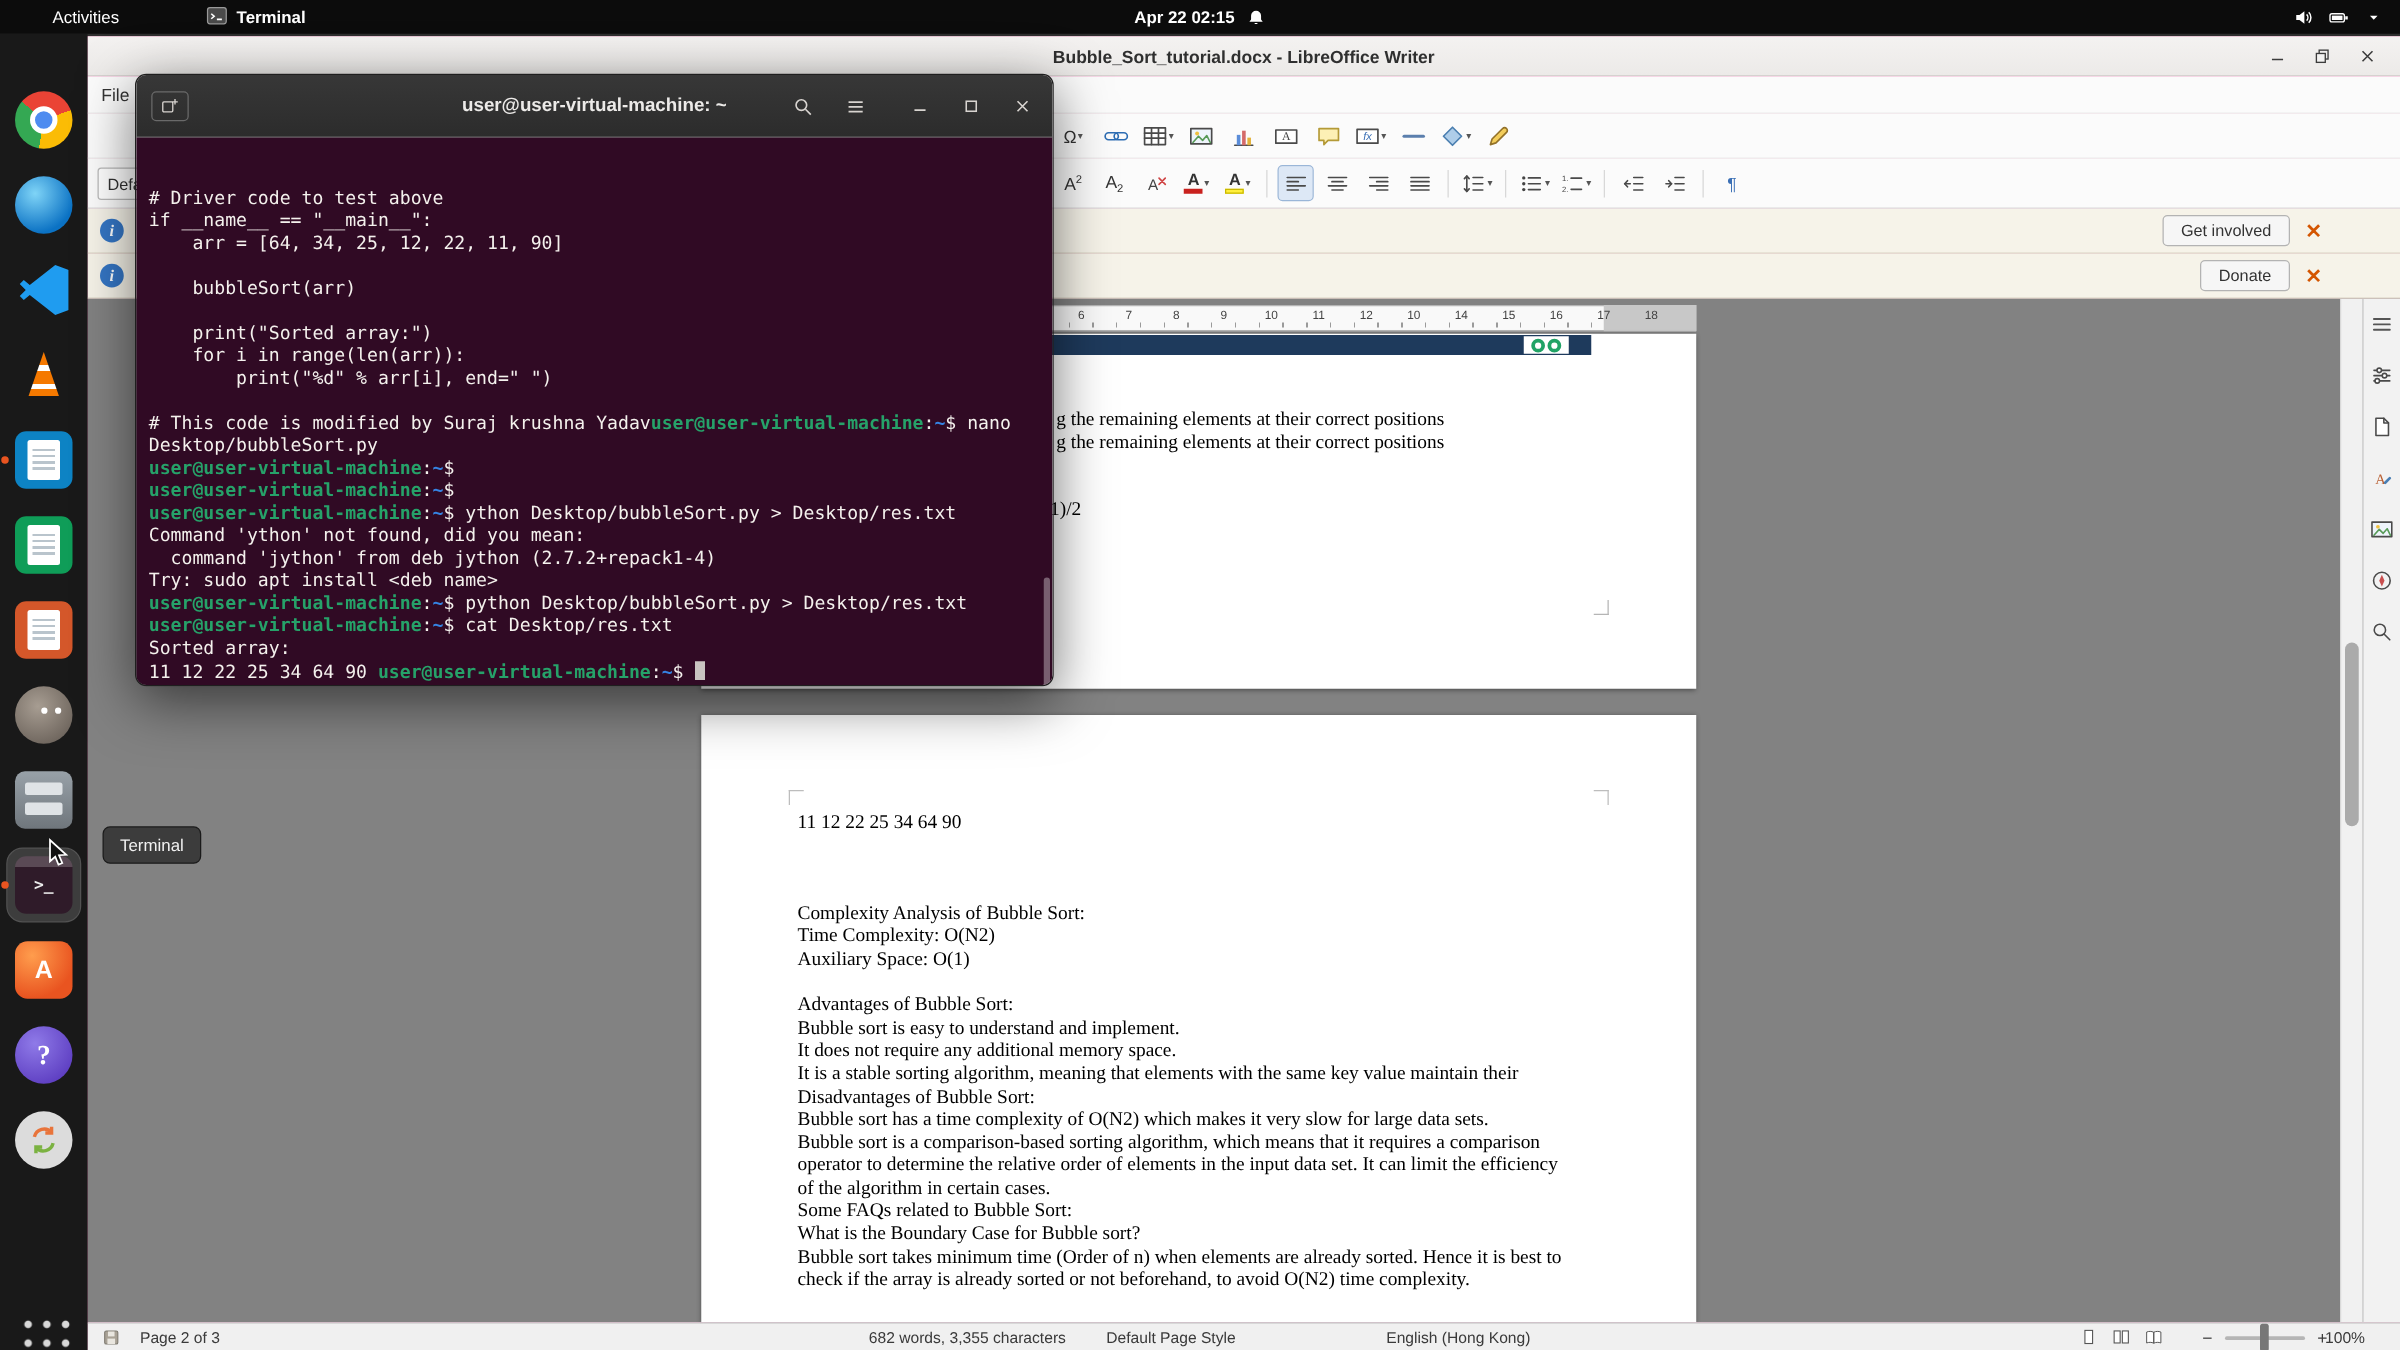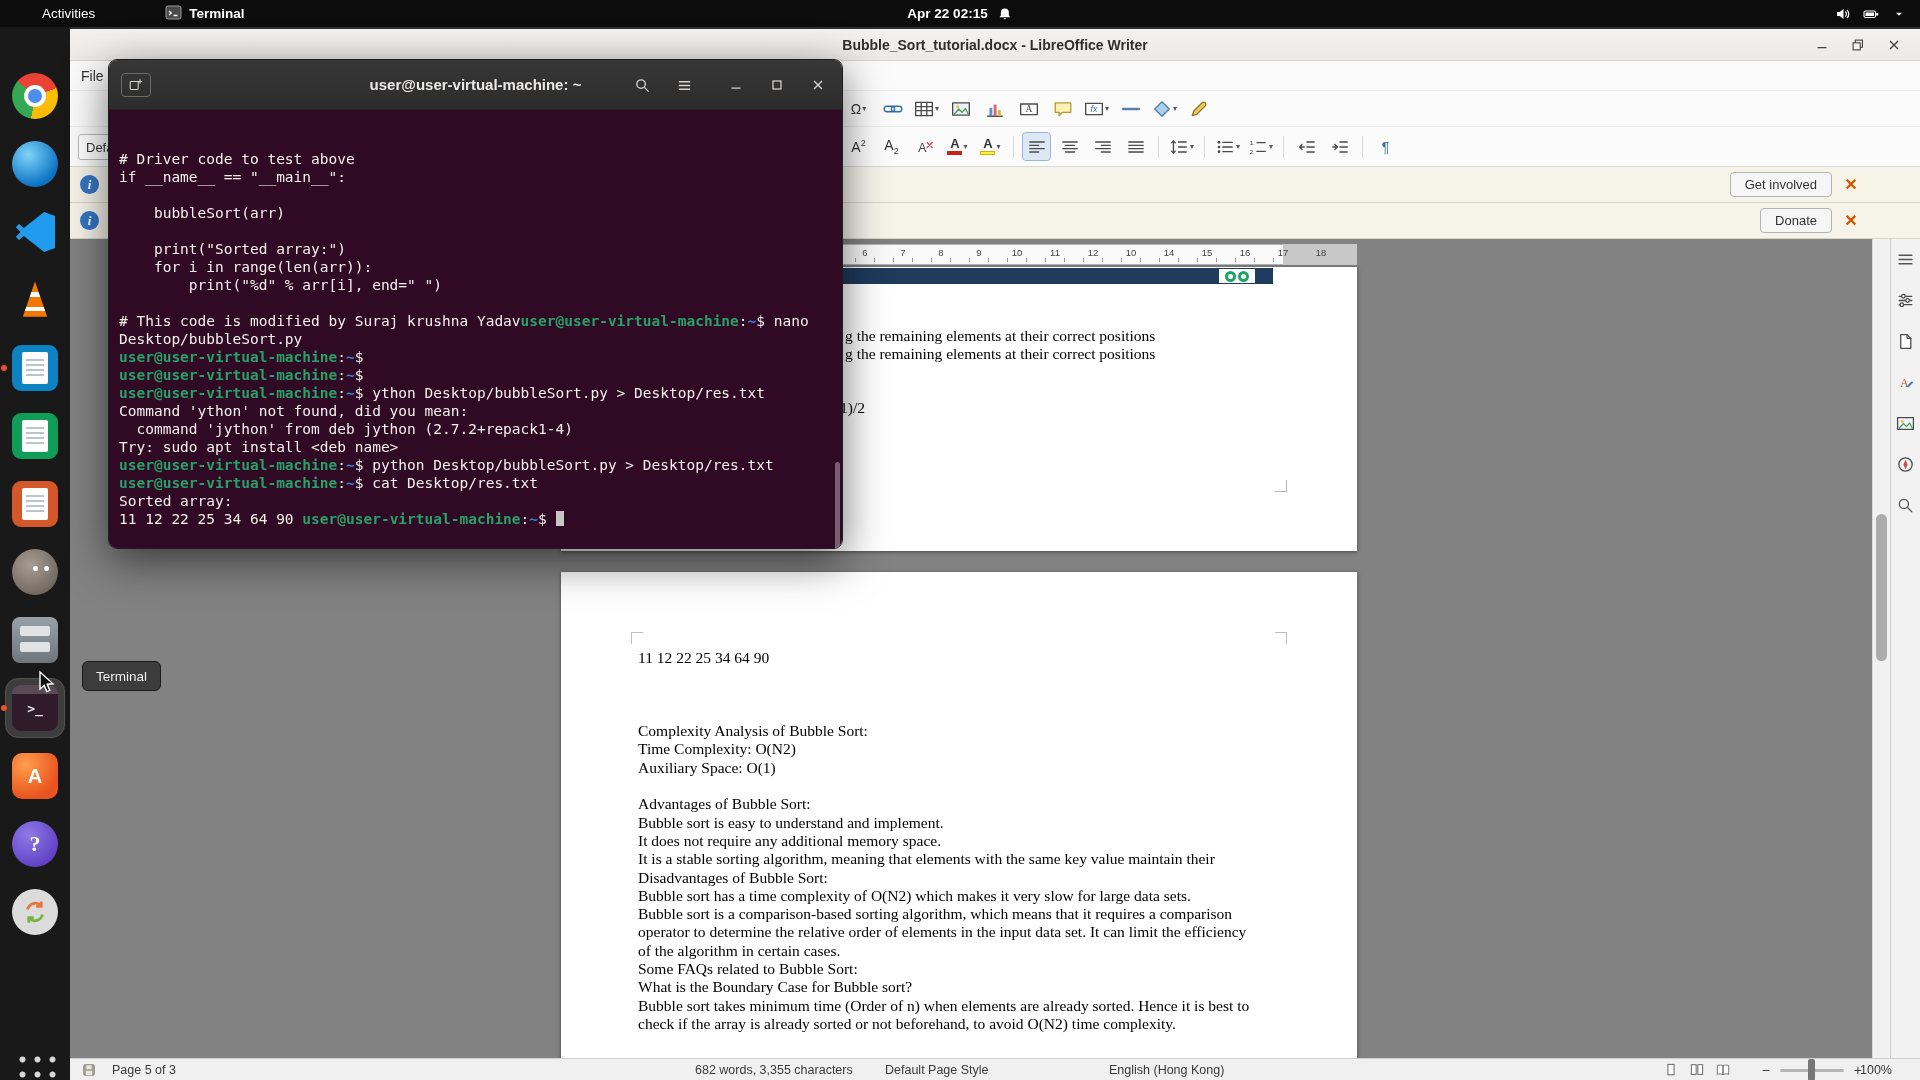--- a/index.html
+++ b/index.html
@@ -567,21 +567,21 @@
           </div>
         </div>
     </div>
 
     <div class="w-statusbar">
       <span class="sb-ico"><svg width="14" height="14" viewBox="0 0 16 16">
             <rect x="2" y="2" width="12" height="12" rx="1.5" fill="#a9a296" stroke="#7e7a70"></rect>
             <rect x="5" y="2.5" width="6" height="4.5" fill="#e9e6df"></rect>
             <rect x="4.5" y="9" width="7" height="5" fill="#e9e6df"></rect>
           </svg></span>
-      <span class="sb-page">Page 5 of 3</span>
+      <span class="sb-page">Page 2 of 3</span>
       <span class="sb-words">682 words, 3,355 characters</span>
       <span class="sb-style">Default Page Style</span>
       <span class="sb-lang">English (Hong Kong)</span>
       <span class="sb-view v1"><svg width="14" height="14" viewBox="0 0 16 16">
             <rect x="4.5" y="1.5" width="7" height="12" fill="#fff" stroke="#555"></rect>
           </svg></span>
       <span class="sb-view v2"><svg width="14" height="14" viewBox="0 0 16 16">
             <rect x="1.5" y="2" width="5.5" height="11" fill="#fff" stroke="#555"></rect>
             <rect x="9" y="2" width="5.5" height="11" fill="#fff" stroke="#555"></rect>
           </svg></span>
@@ -631,20 +631,21 @@
       <span class="th-ico" style="left:696px">
           <svg width="16" height="16" viewBox="0 0 18 18">
             <path d="M4.5 4.5l9 9M13.5 4.5l-9 9" stroke="#d8d4d0" stroke-width="1.5"></path>
           </svg>
         </span>
     </div>
     <div class="t-body" id="tbody">
       <div class="t-scroll"></div>
     <div class="tline"><span style="color: rgb(244, 241, 237);"># Driver code to test above</span></div>
         <div class="tline"><span style="color: rgb(244, 241, 237);">if __name__ == "__main__":</span></div>
+        <div class="tline"><span style="color: rgb(244, 241, 237);">    arr = [64, 34, 25, 12, 22, 11, 90]</span></div>
         <div class="tline"></div>
         <div class="tline"><span style="color: rgb(244, 241, 237);">    bubbleSort(arr)</span></div>
         <div class="tline"></div>
         <div class="tline"><span style="color: rgb(244, 241, 237);">    print("Sorted array:")</span></div>
         <div class="tline"><span style="color: rgb(244, 241, 237);">    for i in range(len(arr)):</span></div>
         <div class="tline"><span style="color: rgb(244, 241, 237);">        print("%d" % arr[i], end=" ")</span></div>
         <div class="tline"></div>
         <div class="tline"><span style="color: rgb(244, 241, 237);"># This code is modified by Suraj krushna Yadav</span><span style="color: rgb(38, 162, 105); font-weight: bold;">user@user-virtual-machine</span><span style="color: rgb(244, 241, 237);">:</span><span style="color: rgb(53, 132, 228); font-weight: bold;">~</span><span style="color: rgb(244, 241, 237); text-align: right;">$ nano</span></div>
         <div class="tline"><span style="color: rgb(244, 241, 237);">Desktop/bubbleSort.py</span></div>
         <div class="tline"><span style="color: rgb(38, 162, 105); font-weight: bold;">user@user-virtual-machine</span><span style="color: rgb(244, 241, 237);">:</span><span style="color: rgb(53, 132, 228); font-weight: bold;">~</span><span style="color: rgb(244, 241, 237);">$</span></div>

